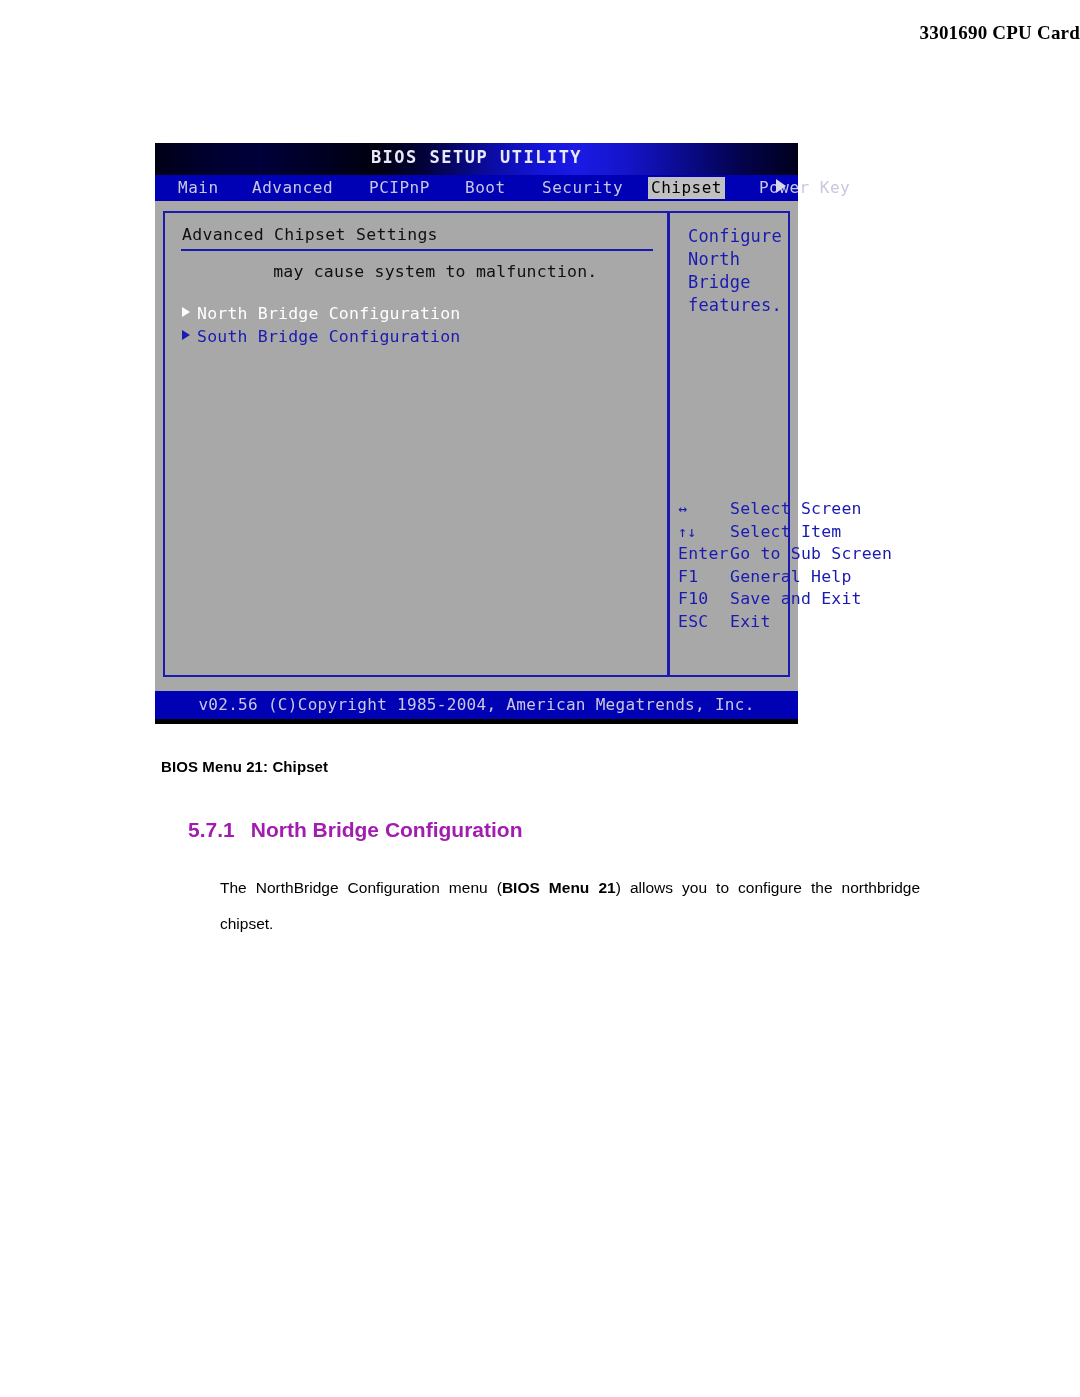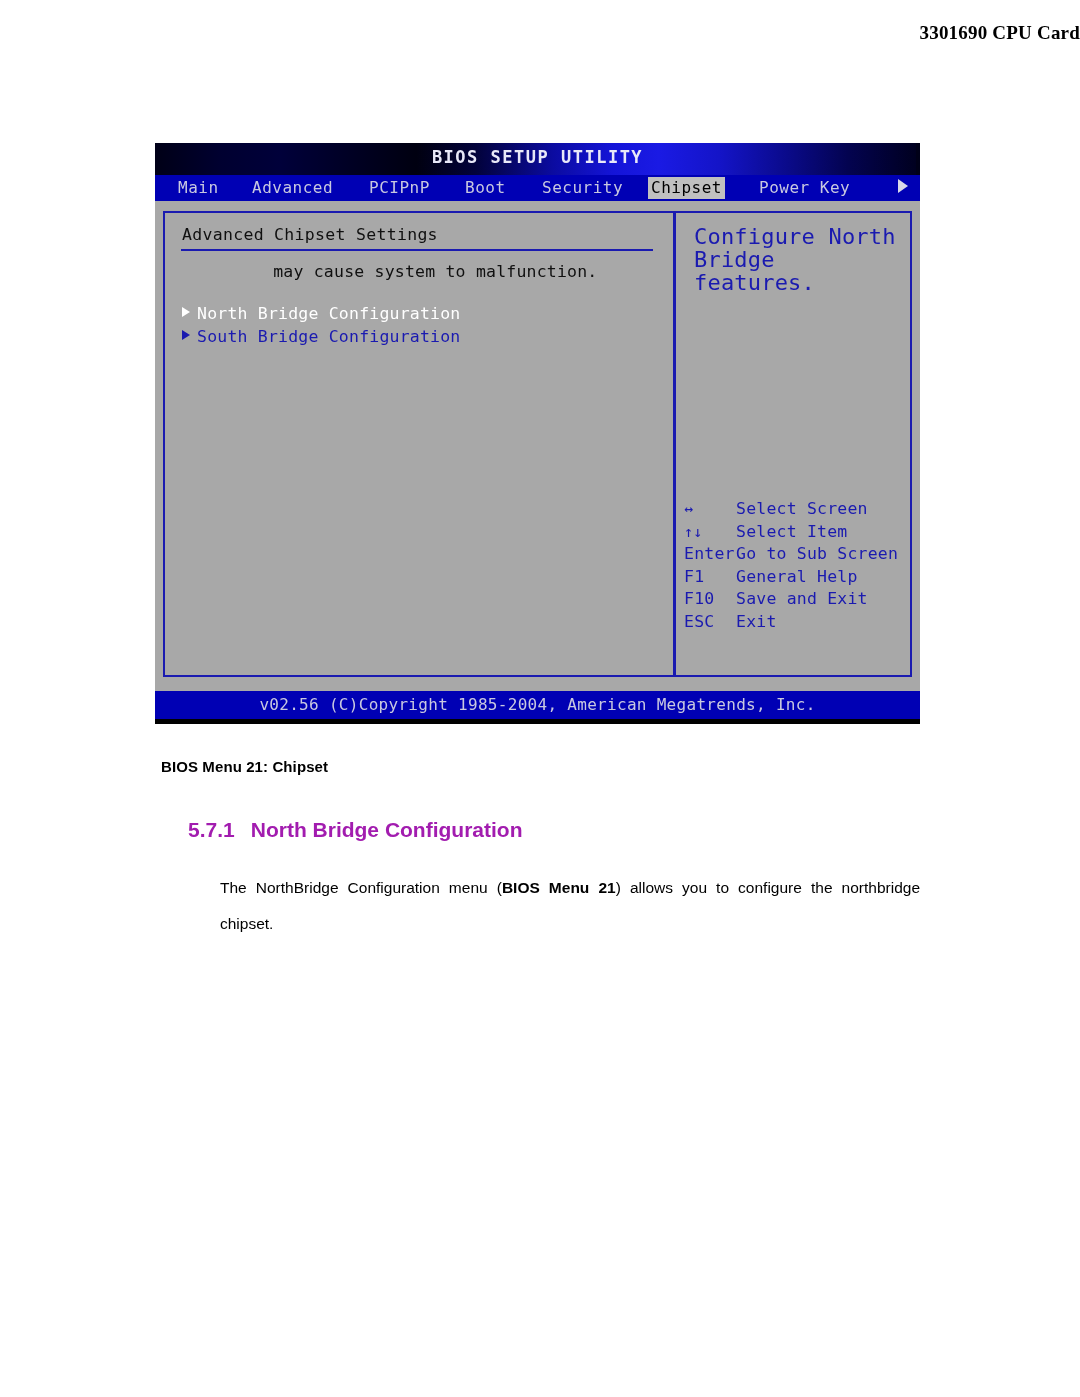--- a/index.html
+++ b/index.html
@@ -27,21 +27,21 @@
     font-size: 19px;
     color: #000;
     letter-spacing: 0.2px;
   }
 
   
   .bios {
     position: absolute;
     left: 155px;
     top: 143px;
-    width: 765px;
+    width: 643px;
     background: #000080;
     font-family: "DejaVu Sans Mono", monospace;
     box-sizing: border-box;
     border-bottom: 5px solid #000000;
   }
 
   .bios-titlebar {
     height: 32px;
     position: relative;
     background: linear-gradient(to right,
@@ -171,21 +171,21 @@
     border-bottom: 5px solid transparent;
     border-left: 8px solid currentColor;
     vertical-align: 2px;
     margin-right: 7px;
   }
   .bios-link.selected { color: #ffffff; }
   .bios-link.normal   { color: #1a1ab0; }
 
   .help-text {
     color: #1a1ab0;
-    font-size: 22px;
+    font-size: 17px;
     line-height: 23px;
     letter-spacing: 0.2px;
     margin-left: 6px;
   }
   .keylegend {
     position: absolute;
     left: 8px;
     bottom: 42px;
     width: 100%;
   }

